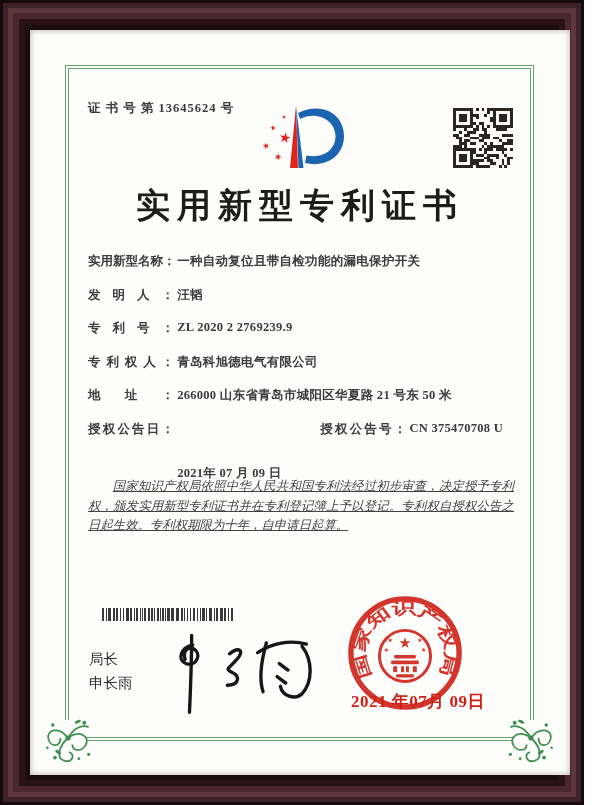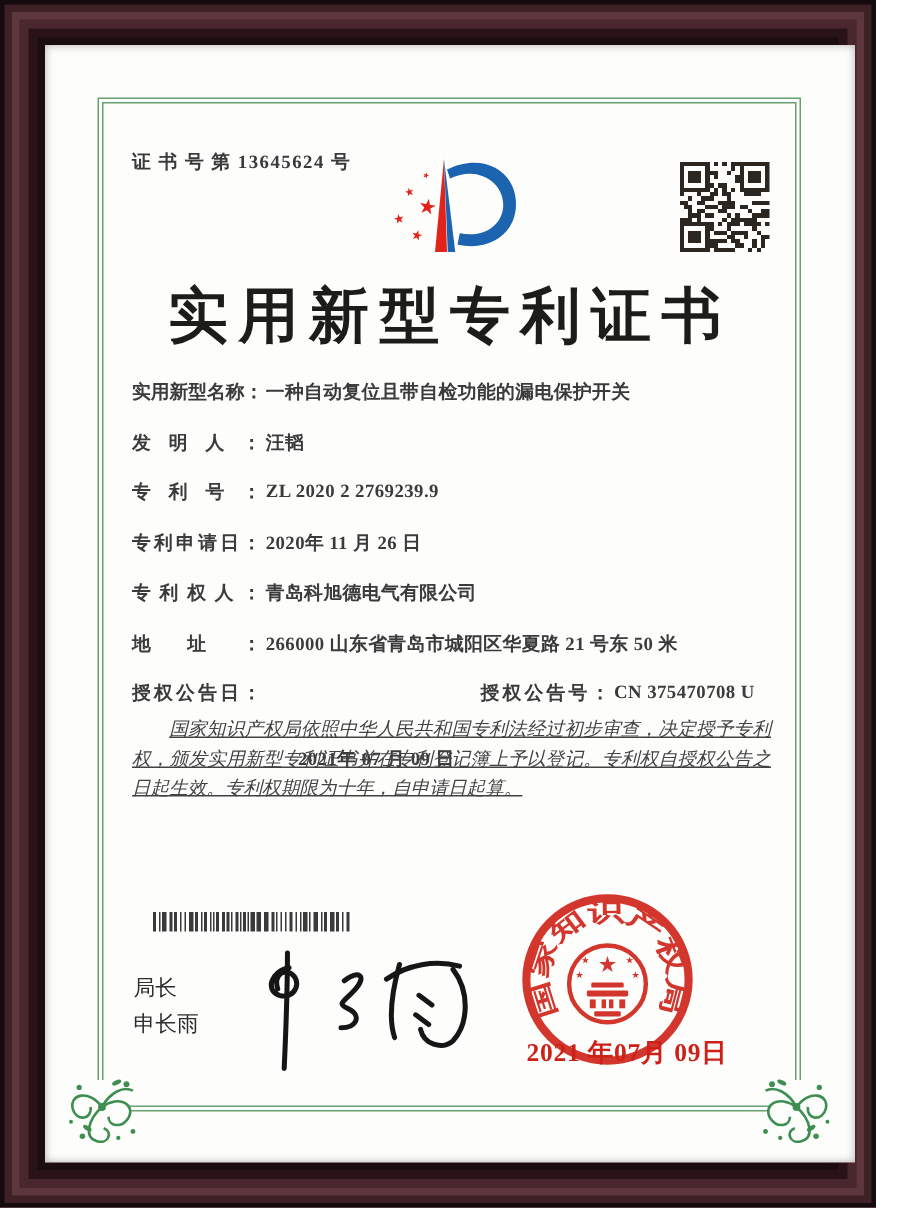--- a/index.html
+++ b/index.html
@@ -23,27 +23,27 @@
   .mask-br{right:23px;bottom:21px;}
   .ornament{position:absolute;width:50px;height:50px;}
   .orn-bl{left:13px;bottom:12px;}
   .orn-br{right:14px;bottom:12px;transform:scaleX(-1);}
   .cert-no{position:absolute;left:58px;top:70px;font-size:12.5px;color:#3a3a3a;
            letter-spacing:1px;font-weight:600;}
   .logo{position:absolute;left:210px;top:68px;width:120px;height:76px;}
   .qr{position:absolute;left:423px;top:78px;width:60px;height:60px;}
   .qr svg{width:100%;height:100%;shape-rendering:crispEdges;}
   .title{position:absolute;left:0;right:0;top:153px;text-align:center;
-         font-size:40px;font-weight:700;color:#1c1c1a;letter-spacing:7px;margin:0;}
+         font-size:34px;font-weight:700;color:#1c1c1a;letter-spacing:7px;margin:0;}
   .fields{position:absolute;left:58px;top:223px;width:440px;font-size:12.5px;
           color:#3b3b3b;font-weight:600;}
   .frow{height:20px;margin-bottom:13.5px;white-space:nowrap;}
   .flabel{display:inline-block;width:86px;text-align:justify;text-align-last:justify;
           vertical-align:top;}
-  .fvalue{display:inline-block;vertical-align:top;letter-spacing:.3px;text-align:right;}
+  .fvalue{display:inline-block;vertical-align:top;letter-spacing:.3px;}
   .fvalue.w-fixed{width:126px;margin-top:44px;}
   .flabel.second{margin-left:14px;}
   .paras{position:absolute;left:58px;top:447px;width:426px;font-size:12.4px;
          line-height:19.6px;color:#424242;font-style:italic;font-weight:500;
          text-align:justify;}
   .paras p{margin:0;text-indent:2em;text-decoration:underline;}
   .barcode{position:absolute;left:72px;top:578px;width:140px;height:13px;
            display:flex;align-items:stretch;}
   .barcode span{display:block;height:100%;}
   .officer{position:absolute;left:59px;top:617px;
@@ -364,24 +364,20 @@
       </div>
       <div class="frow">
         <span class="flabel">发明人：</span>
         <span class="fvalue">汪韬</span>
       </div>
       <div class="frow">
         <span class="flabel">专利号：</span>
         <span class="fvalue">ZL 2020 2 2769239.9</span>
       </div>
       <div class="frow">
-        <span class="flabel">专利申请日：</span>
-        <span class="fvalue">2020年 11 月 26 日</span>
-      </div>
-      <div class="frow">
         <span class="flabel">专利权人：</span>
         <span class="fvalue">青岛科旭德电气有限公司</span>
       </div>
       <div class="frow">
         <span class="flabel">地址：</span>
         <span class="fvalue">266000 山东省青岛市城阳区华夏路 21 号东 50 米</span>
       </div>
       <div class="frow">
         <span class="flabel">授权公告日：</span>
         <span class="fvalue w-fixed">2021年 07 月 09 日</span>

